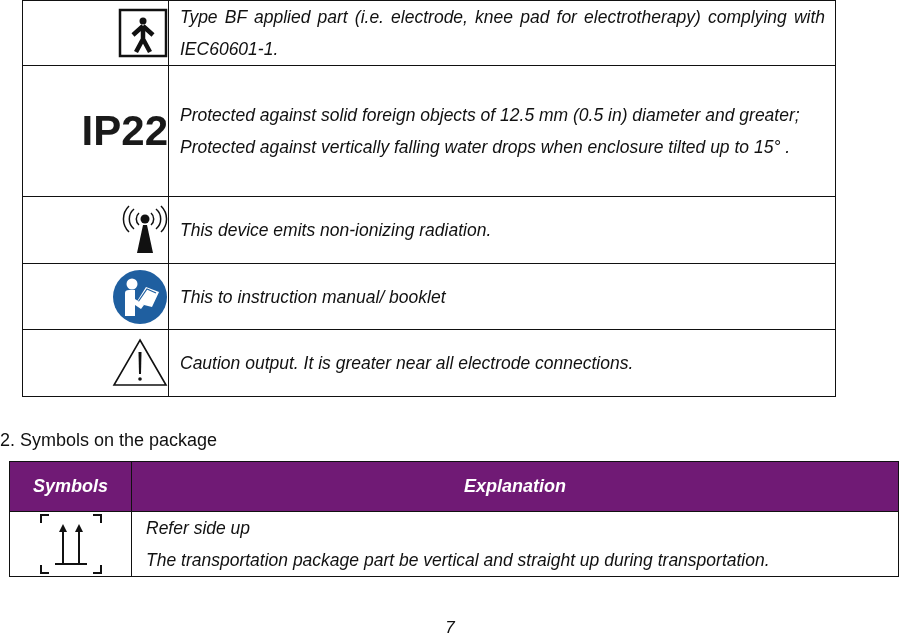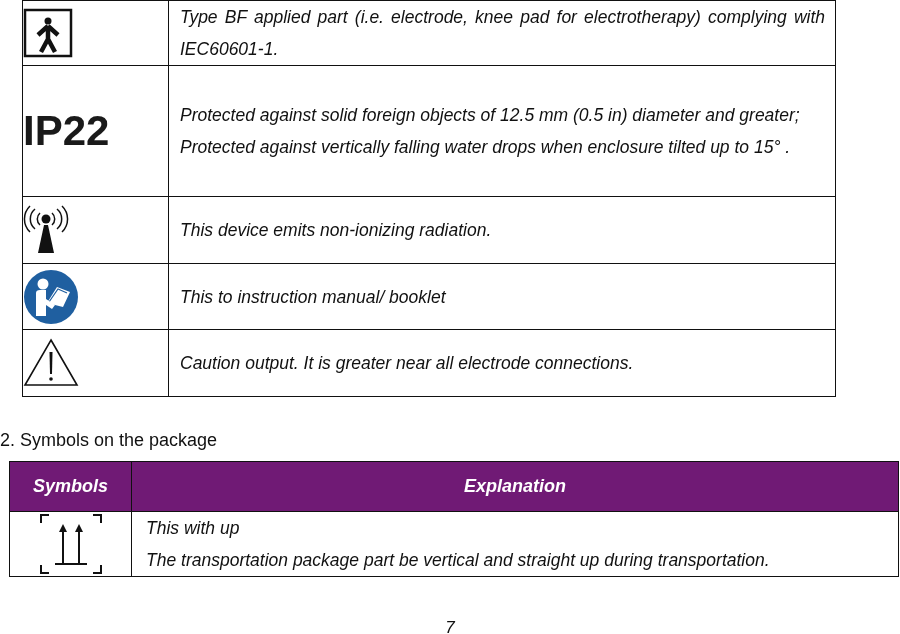--- a/index.html
+++ b/index.html
@@ -1,20 +1,20 @@
 <!DOCTYPE html>
 <html><head>
   <meta charset="utf-8">
   <style>
     html, body { margin:0; padding:0; background:#ffffff; }
     body { width:900px; height:634px; position:relative; overflow:hidden;
            font-family:"Liberation Sans", sans-serif; color:#111; }
     .t1 { position:absolute; left:9px; top:0px; width:814px; border-collapse:collapse;margin-left:13px; }
     .t1 td { border:1.5px solid #111; padding:0; vertical-align:middle; }
-    .t1 td.sym { width:145px; text-align:left; }
+    .t1 td.sym { width:145px; text-align:right; }
     .t1 td.exp { padding:0 10px 0 11px; font-style:italic; font-size:17.5px; line-height:32px; text-align:justify; }
     .row1 { height:64px; }
     .row2 { height:131px; }
     .row3 { height:67px; }
     .row4 { height:66px; }
     .row5 { height:67px; }
     .caption { position:absolute; left:0px; top:430px; font-size:18px; }
     .t2 { position:absolute; left:9px; top:461px; width:890px; border-collapse:collapse; }
     .t2 th { background:#701a75; color:#ffffff; font-style:italic; font-weight:bold; font-size:18px;
              height:49px; border:1.5px solid #111; padding:0; }
@@ -109,20 +109,20 @@
         <path d="M2 10 L2 2 L10 2" stroke="#111" stroke-width="2" fill="none"></path>
         <path d="M54 2 L62 2 L62 10" stroke="#111" stroke-width="2" fill="none"></path>
         <path d="M2 52 L2 60 L10 60" stroke="#111" stroke-width="2" fill="none"></path>
         <path d="M54 60 L62 60 L62 52" stroke="#111" stroke-width="2" fill="none"></path>
         <path d="M24 18 L24 50 M40 18 L40 50" stroke="#111" stroke-width="2" fill="none"></path>
         <path d="M24 11 L20 19 L28 19 Z M40 11 L36 19 L44 19 Z" fill="#111"></path>
         <path d="M16 51 L48 51" stroke="#111" stroke-width="2"></path>
       </svg>
     </td>
     <td class="exp">
-      <div>This with up</div>
+      <div>Refer side up</div>
       <div>The transportation package part be vertical and straight up during transportation.</div>
     </td>
   </tr>
 </tbody>
   </table>
 
 <div class="pagenum">7</div>
 
 </body></html>

